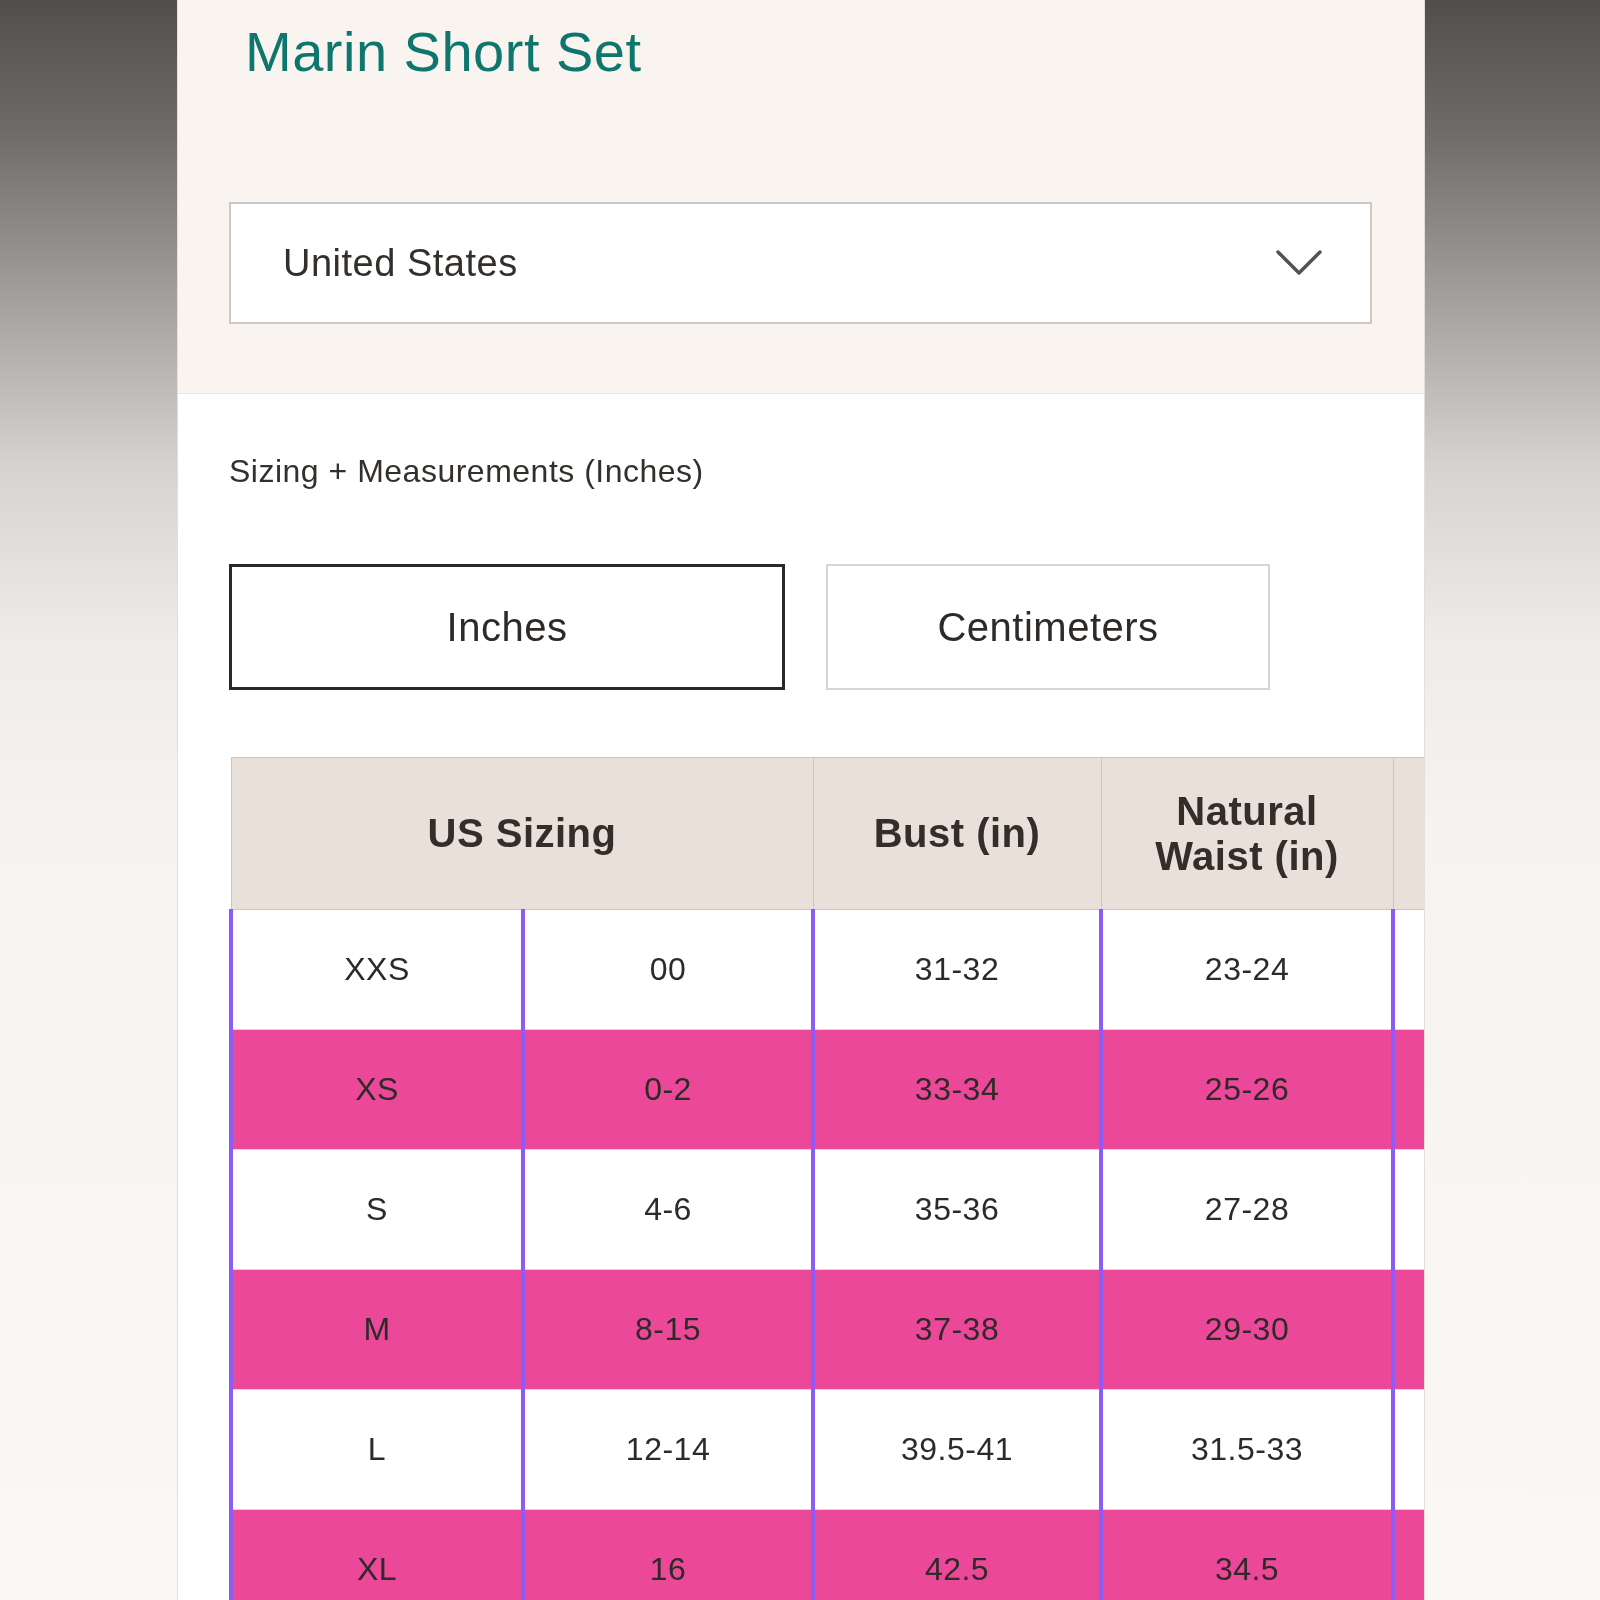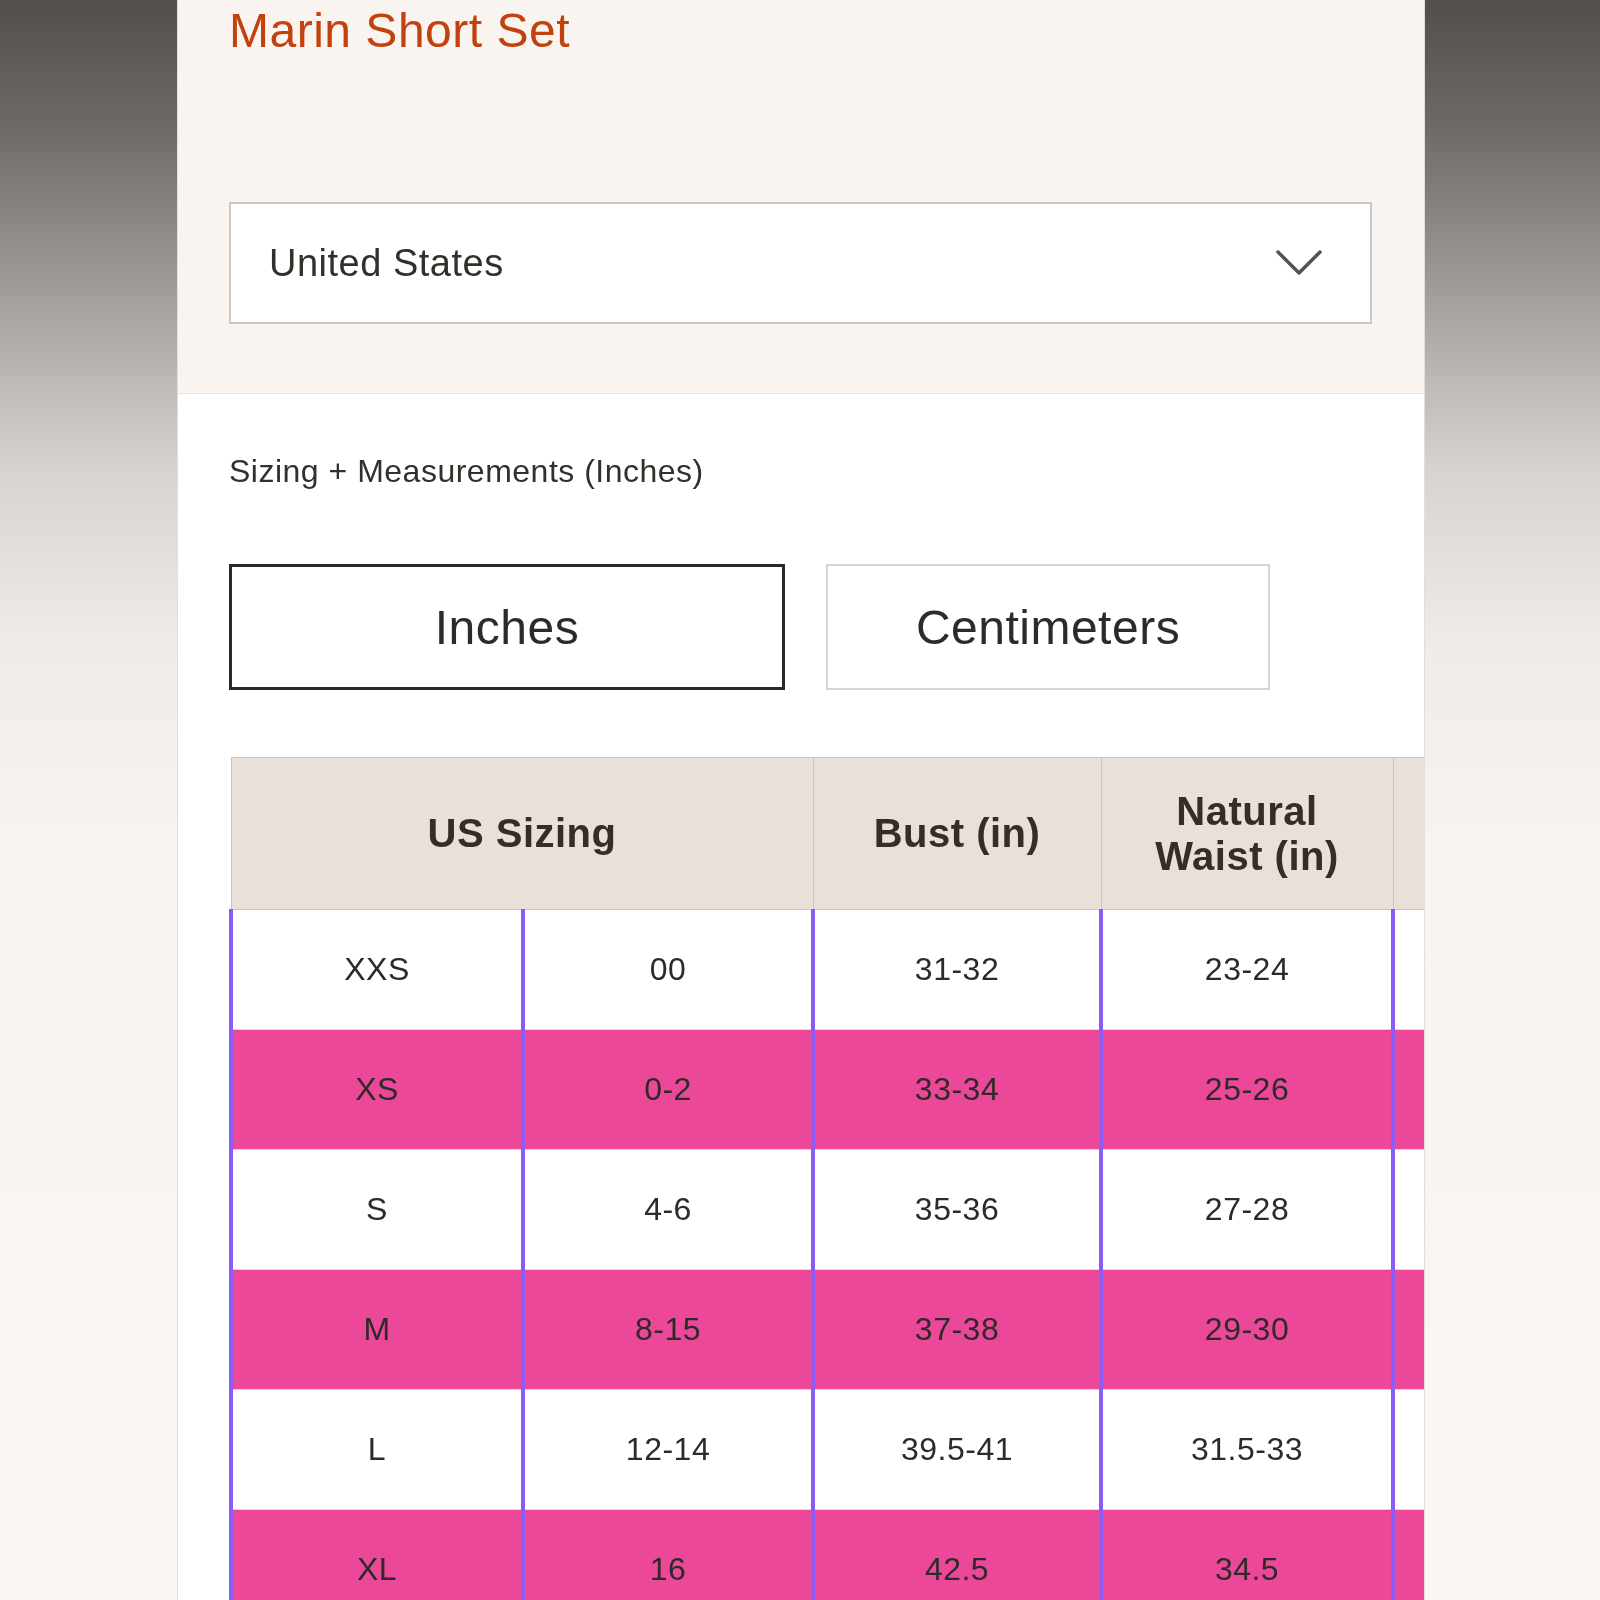--- a/index.html
+++ b/index.html
@@ -12,44 +12,44 @@
     position:absolute;left:177px;top:0;width:1248px;height:1600px;
     box-sizing:border-box;overflow:hidden;background:#ffffff;
     border-left:1px solid rgba(80,76,73,0.18);
     border-right:1px solid rgba(80,76,73,0.18);
   }
   .section-top{
     position:relative;height:394px;background:#faf4f1;
     border-bottom:1px solid #e7e4e1;box-sizing:border-box;
   }
   .product-title{
-    position:absolute;left:51px;top:2px;margin:0;
-    font-size:48px;line-height:1.2;font-weight:400;color:#c2410c;letter-spacing:0.5px;
+    position:absolute;left:51px;top:2px;margin:16px;
+    font-size:56px;line-height:1.2;font-weight:400;color:#0f766e;letter-spacing:0.5px;
   }
   .fit-note{
     position:absolute;left:51px;top:88px;margin:0;
     font-size:38px;line-height:1.2;font-weight:400;color:#3a3632;letter-spacing:0.5px;
   }
   .country-select{
     position:absolute;left:51px;top:202px;width:1143px;height:122px;
     box-sizing:border-box;background:#ffffff;border:2px solid #cbc8c5;
     display:flex;align-items:center;justify-content:space-between;
-    padding:0 48px 0 38px;cursor:pointer;
+    padding:0 48px 0 52px;cursor:pointer;
   }
   .country-select .value{font-size:38px;color:#33302c;letter-spacing:0.5px;}
   .chevron{width:46px;height:26px;display:block;}
   .section-main{position:relative;height:1206px;background:#ffffff;}
   .sizing-heading{
     position:absolute;left:51px;top:58px;margin:0;
     font-size:32px;line-height:1.2;font-weight:400;color:#332f2b;letter-spacing:0.5px;
   }
   .unit-btn{
     position:absolute;top:170px;height:126px;box-sizing:border-box;
     display:flex;align-items:center;justify-content:center;
-    background:#ffffff;font-size:48px;color:#2e2a27;letter-spacing:0.5px;cursor:pointer;
+    background:#ffffff;font-size:40px;color:#2e2a27;letter-spacing:0.5px;cursor:pointer;
   }
   .unit-btn.inches{left:51px;width:556px;border:3px solid #2c2825;}
   .unit-btn.cm{left:648px;width:444px;border:2px solid #d7d4d1;}
   table.size-table{
     position:absolute;left:51px;top:363px;width:1455px;
     border-collapse:collapse;table-layout:fixed;
     border:1px solid #ccc8c4;
   }
   .size-table th{
     height:151px;background:#e8e0d9;color:#332e2a;

